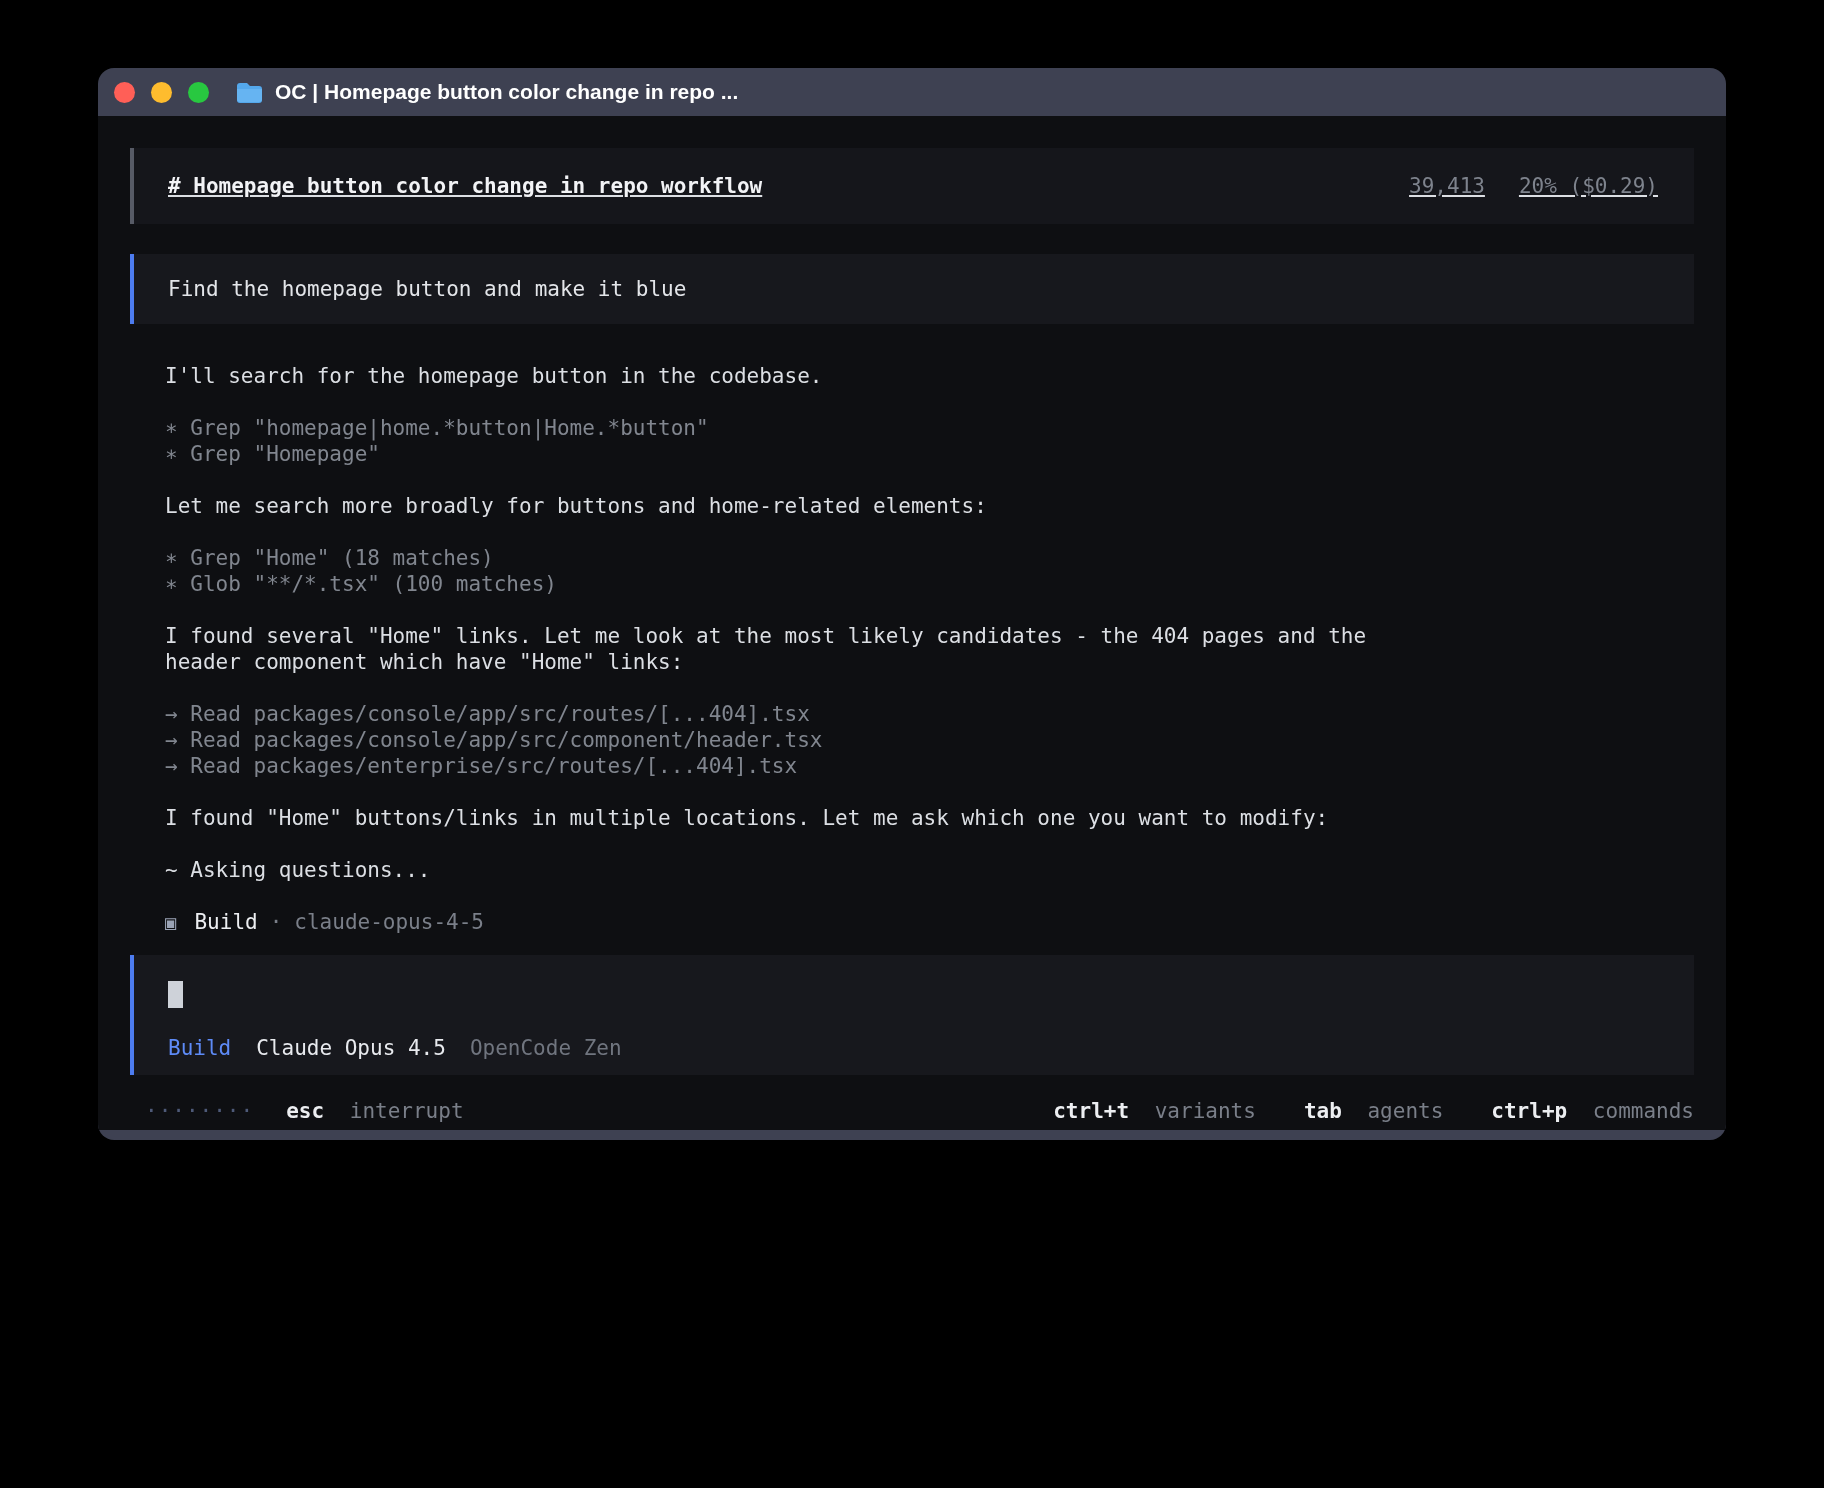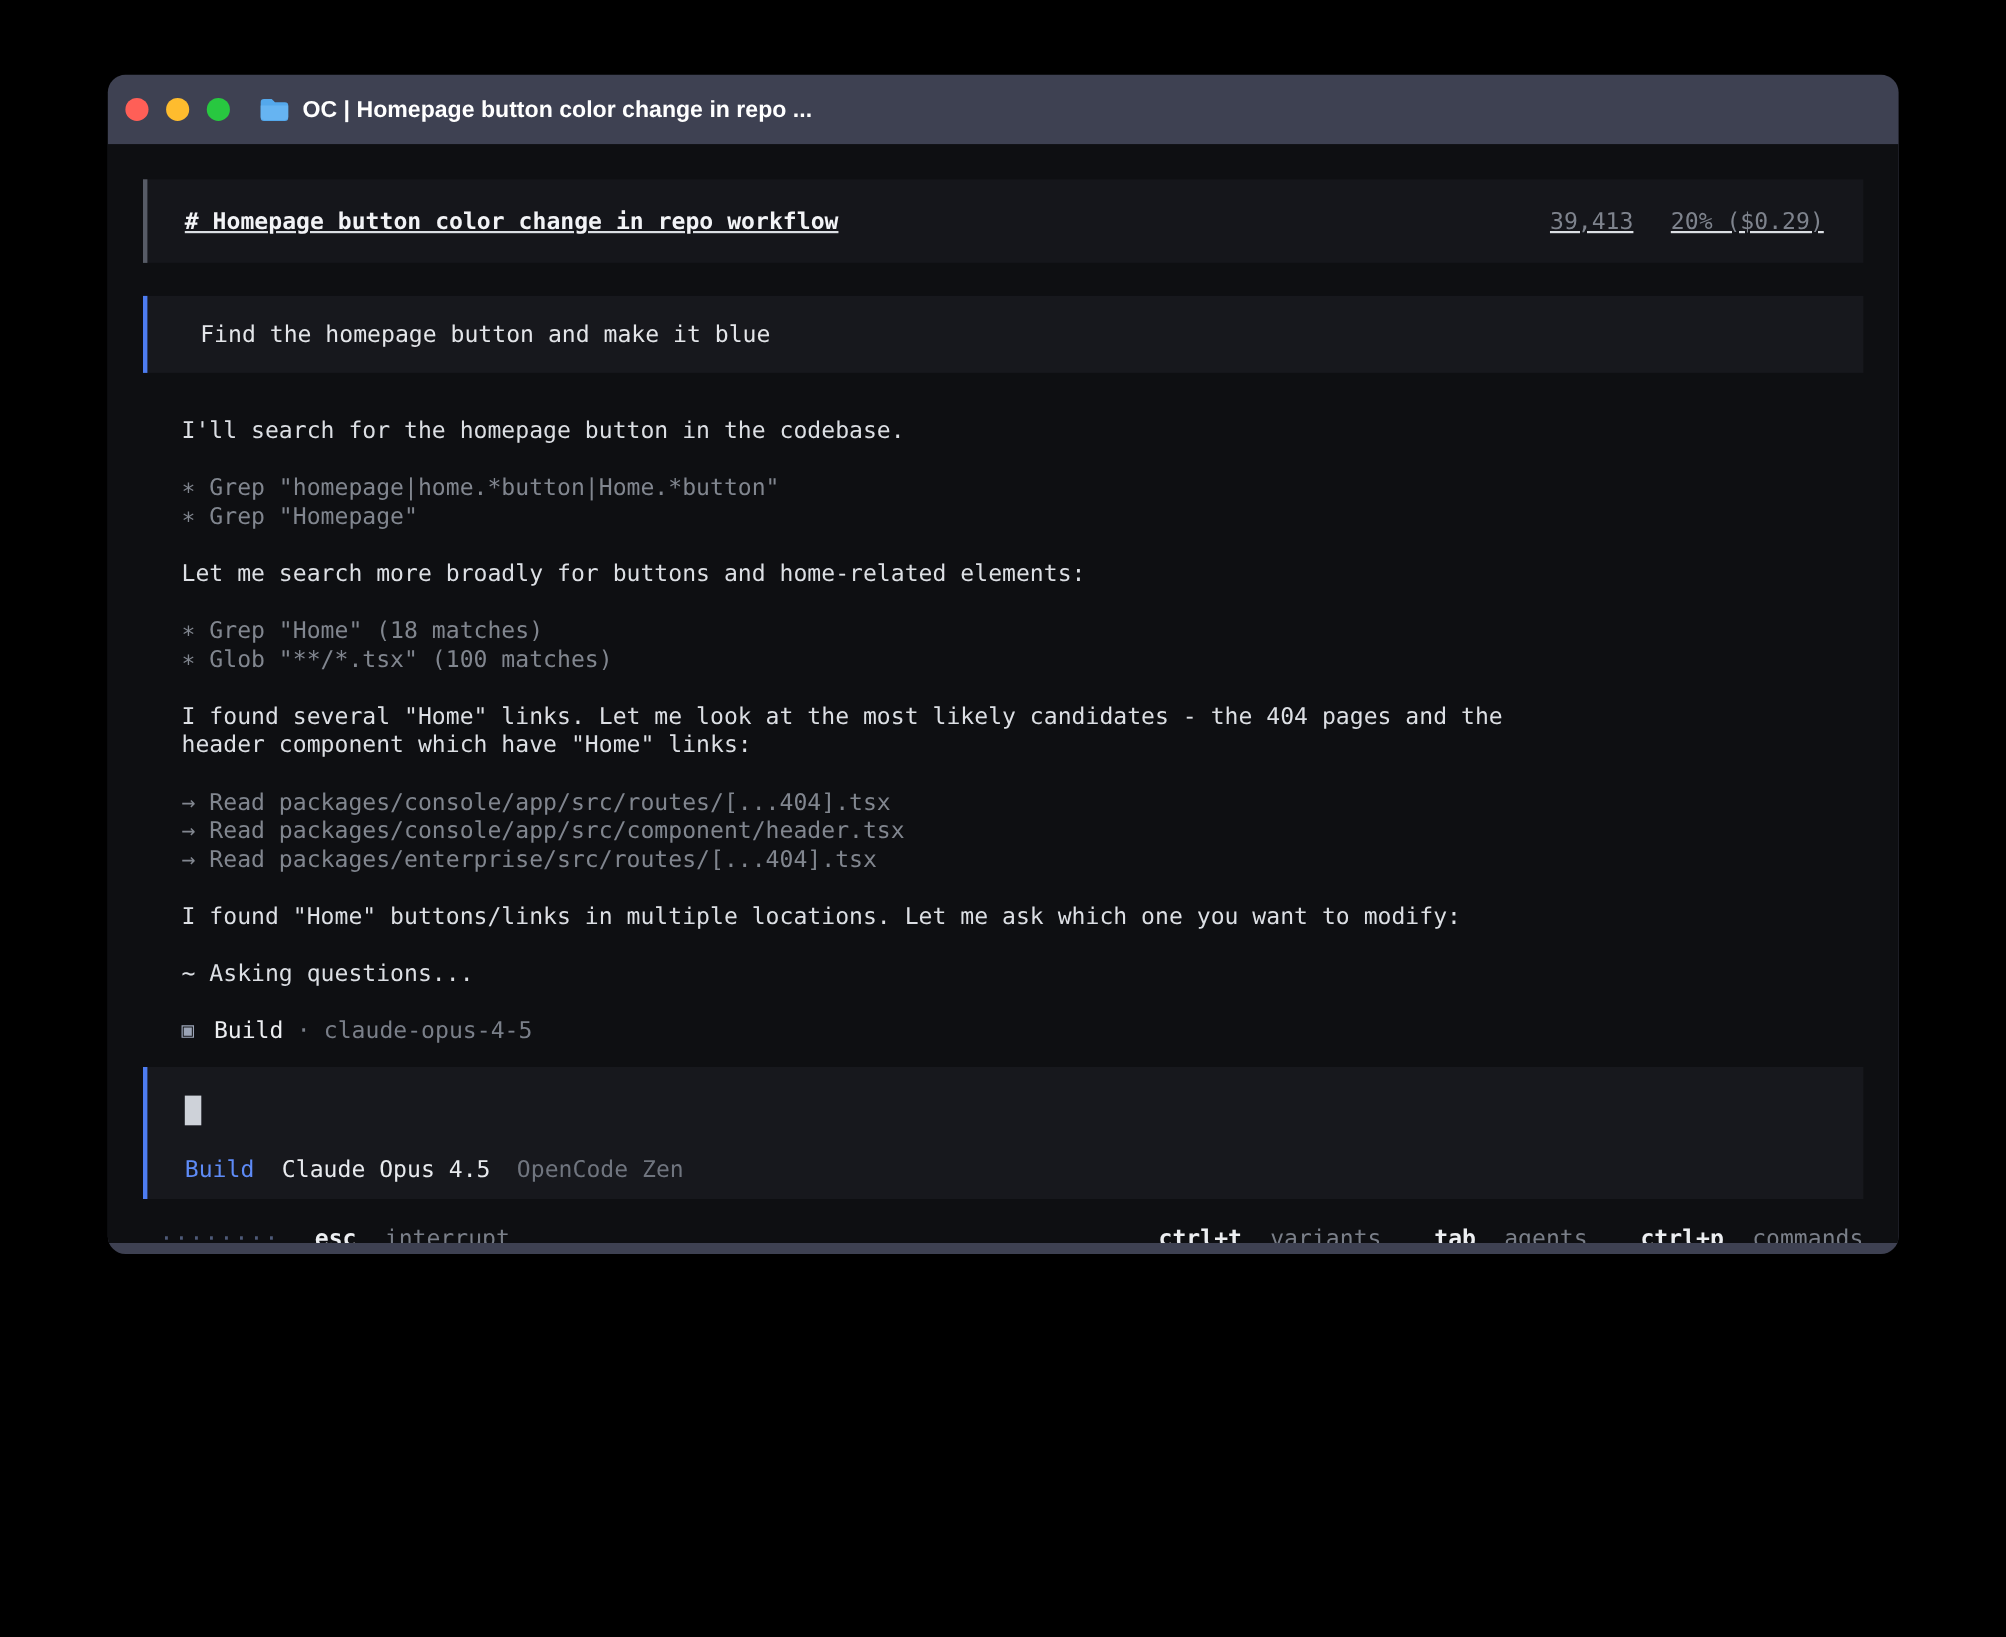--- a/index.html
+++ b/index.html
@@ -13,21 +13,21 @@
   .window {
     position:absolute; left:98px; top:68px;
     width:1628px; height:1072px;
     background:#3e4152;
     border-radius:16px;
     overflow:hidden;
     display:flex; flex-direction:column;
     box-shadow:0 30px 70px rgba(0,0,0,0.65);
   }
   .titlebar {
-    height:63px; flex:0 0 auto;
+    height:48px; flex:0 0 auto;
     display:flex; align-items:center;
     padding:0 16px;
   }
   .lights { display:flex; gap:16px; }
   .light { width:21px; height:21px; border-radius:50%; }
   .light-red { background:#ff5f57; }
   .light-yellow { background:#febc2e; }
   .light-green { background:#28c840; }
   .tb-title-group {
     display:flex; align-items:center; gap:12px;
@@ -56,21 +56,21 @@
     padding:0 36px 0 34px;
     text-decoration:underline;
   }
   .sh-title { color:#f2f3f6; font-weight:bold; white-space:nowrap; }
   .sh-stats { display:flex; gap:34px; color:#7e838d; white-space:nowrap; }
   .user-message {
     margin-top:30px; height:70px;
     background:#17181d;
     border-left:4px solid #4d7cf0;
     display:flex; align-items:center;
-    padding-left:48px;
+    padding-left:34px;
     color:#e3e5e9;
   }
   .chat {
     margin-top:39px;
     padding-left:35px;
     line-height:26px;
   }
   .block { margin-bottom:26px; max-width:1240px; }
   .block:last-child { margin-bottom:0; }
   .muted { color:#81868f; }

